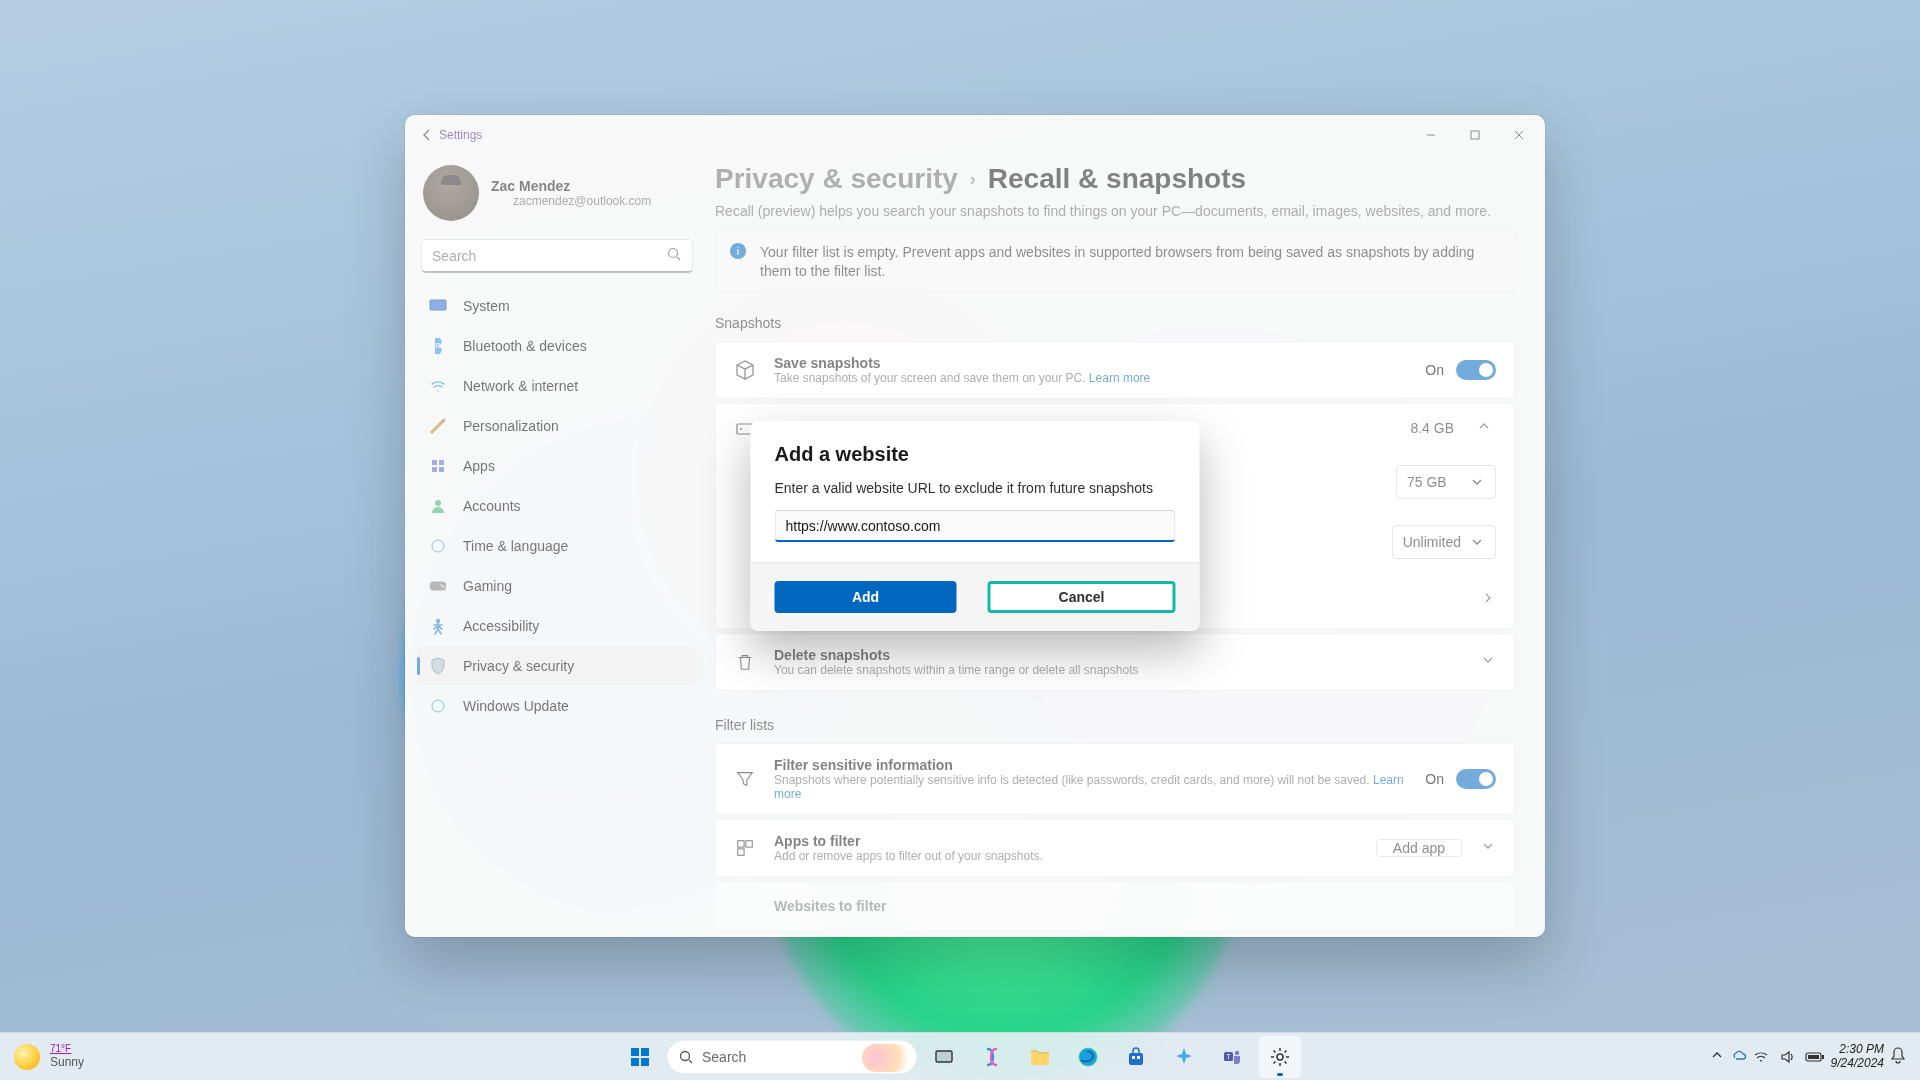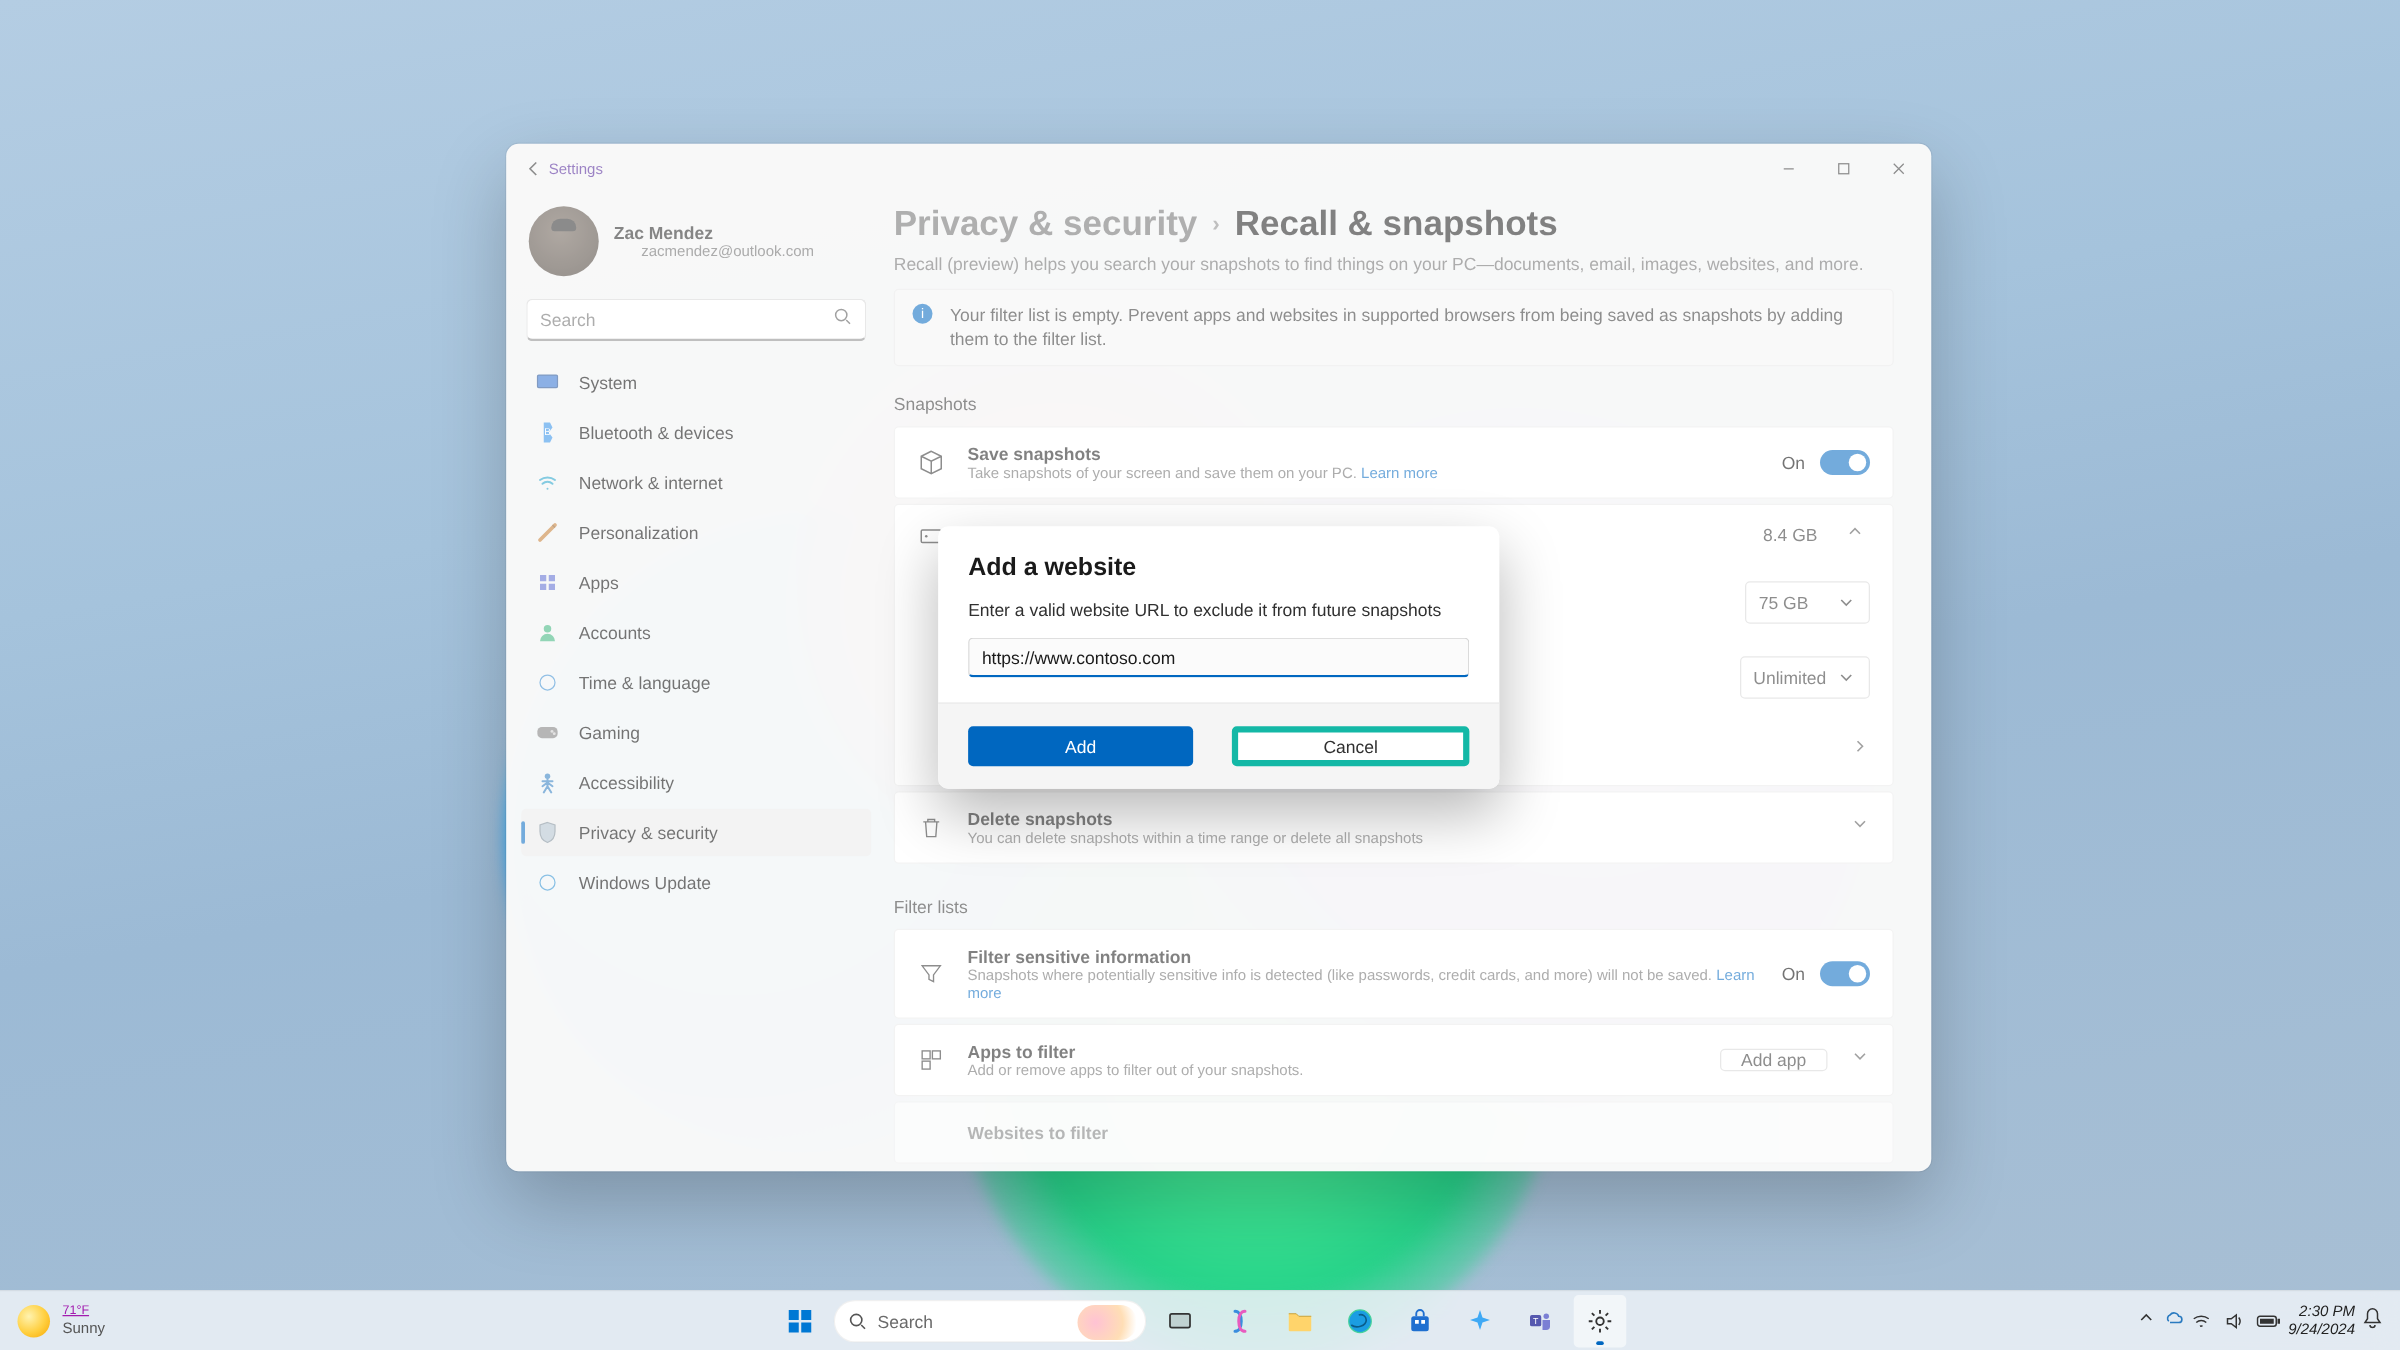--- a/index.html
+++ b/index.html
@@ -70,24 +70,24 @@
 
 .section-gap { height: 22px; }
 
 
 .overlay { position: absolute; inset: 0; background: rgba(255,255,255,.45); z-index: 50; }
 .dialog { position: absolute; left: 50%; top: 306px; transform: translateX(-50%); width: 449px; background: #fff; border-radius: 8px; box-shadow: 0 20px 48px rgba(0,0,0,.28); z-index: 60; overflow: hidden; }
 .dialog .dhdr { padding: 22px 24px 0 24px; }
 .dialog .dtitle { font-size: 20px; font-weight: 600; color: #1a1a1a; margin-bottom: 14px; }
 .dialog .dsub { font-size: 14px; color: #303030; margin-bottom: 14px; }
 .dialog .dinput { width: 100%; height: 32px; border: 1px solid #d6d6d6; border-bottom: 2px solid #0067c0; border-radius: 4px; padding: 0 10px; font-size: 14px; color: #1a1a1a; outline: none; background: #fbfbfb; }
-.dialog .dftr { background: #f5f5f5; border-top: 1px solid #eaeaea; padding: 18px 24px; display: flex; gap: 10px; margin-top: 20px; }
+.dialog .dftr { background: #f5f5f5; border-top: 1px solid #eaeaea; padding: 18px 24px; display: flex; gap: 10px; margin-top: 20px; font-weight: bold; }
 .dialog .dbtn { flex: 1; height: 32px; border-radius: 4px; font-size: 14px; display: flex; align-items: center; justify-content: center; }
 .dialog .dprimary { background: #0067c0; color: #fff; border: none; }
-.dialog .dsecondary { background: #fff; color: #303030; border: 5px solid #14b8a6; margin-left: 21px; }
+.dialog .dsecondary { background: #fff; color: #303030; border: 3px solid #14b8a6; margin-left: 21px; }
 
 
 .taskbar { position: absolute; left: 0; bottom: 0; width: 100%; height: 48px; background: rgba(234,240,246,.88); backdrop-filter: blur(10px); border-top: 1px solid rgba(0,0,0,.06); display: flex; align-items: center; z-index: 200; }
 .weather { display: flex; align-items: center; gap: 10px; padding-left: 14px; }
 .wsun { width: 26px; height: 26px; border-radius: 50%; background: radial-gradient(circle at 35% 35%, #fff3b0, #ffcf3f 55%, #f7a500); }
 .weather .wtemp { font-size: 10px; color: #a21caf; line-height: 1.05; text-decoration: underline; }
 .weather .wcond { font-size: 12px; color: #555; }
 .center { position: absolute; left: 50%; transform: translateX(-50%); display: flex; align-items: center; gap: 6px; }
 .center .tbtn { width: 42px; height: 42px; display: flex; align-items: center; justify-content: center; border-radius: 4px; position: relative; }
 .center .tbtn.active { background: rgba(255,255,255,.55); }

